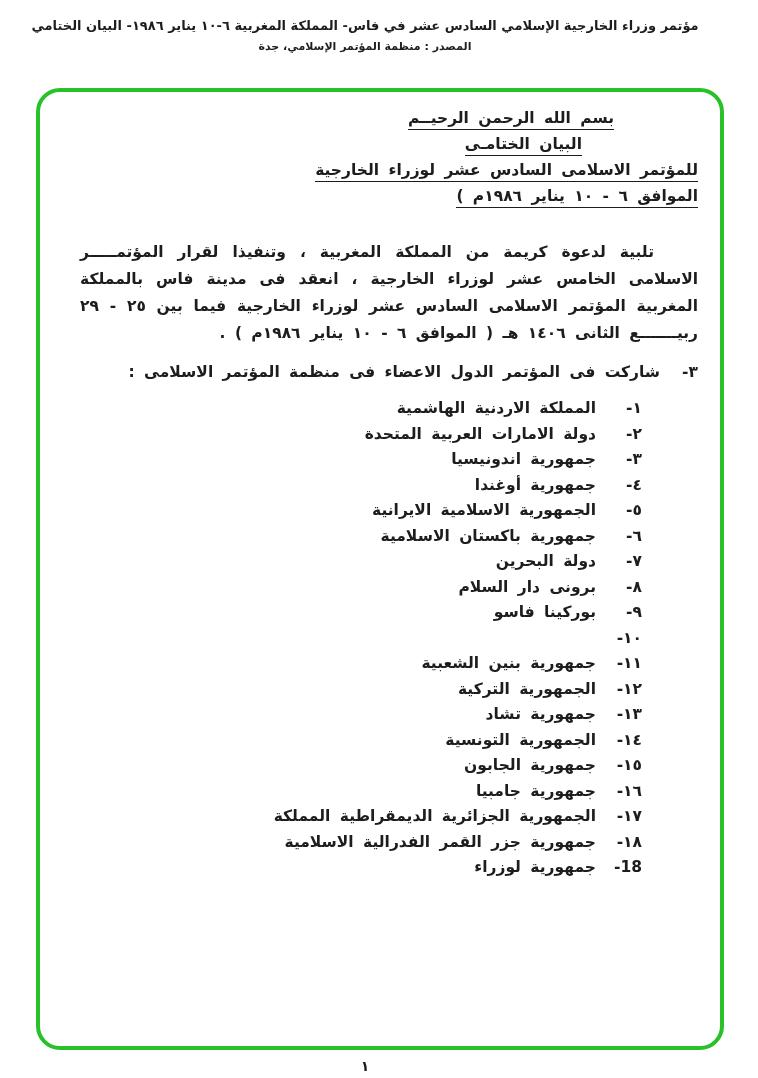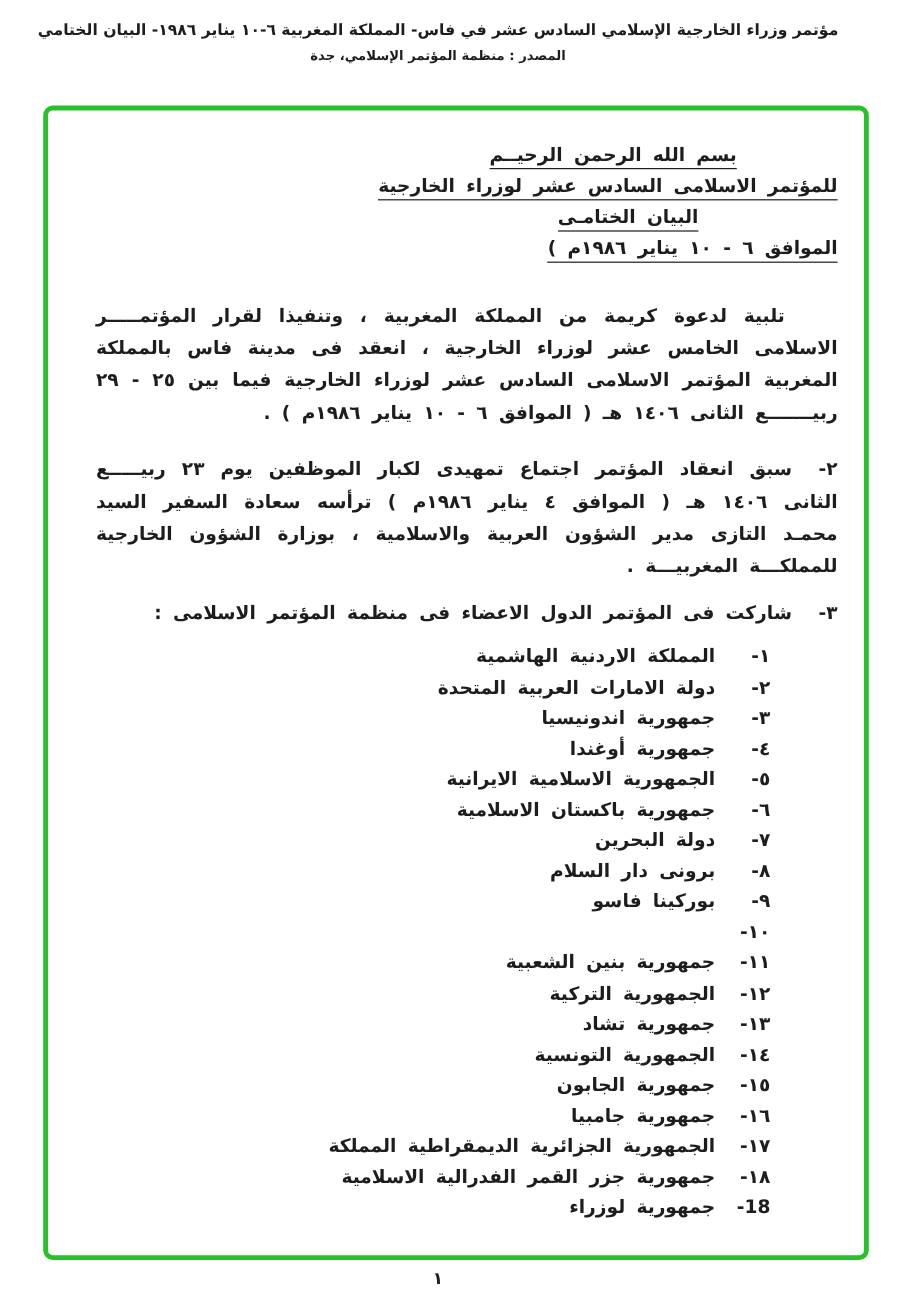--- a/index.html
+++ b/index.html
@@ -37,23 +37,23 @@
     font-size: 11px;
     font-weight: bold;
   }
 
   
   .scan-frame {
     position: absolute;
     left: 36px; top: 88px;
     width: 688px; height: 962px;
     border: 4px solid var(--frame-green);
-    border-radius: 8px;
+    border-radius: 24px;
     background: #ffffff;
-    padding: 22px 22px 0 40px;
+    padding: 11px 22px 0 40px;
     overflow: hidden;
   }
   .doc {
     direction: rtl;
     font-size: 15.5px;
     font-weight: bold;
     word-spacing: 4px;
     color: var(--ink);
   }
 
@@ -115,34 +115,33 @@
     <div class="header-source">المصدر : منظمة المؤتمر الإسلامي، جدة</div>
   </div>
 
   <div class="scan-frame">
     <div class="doc">
 
       <div class="title-block">
         <div class="t-line t-basmala">
           <span class="u">بسم الله الرحمن الرحيــم</span>
         </div>
+        <div class="t-line t-bayan">
+          <span class="u">البيان الختامـى</span>
+        </div>
         <div class="t-line">
           <span class="u">للمؤتمر الاسلامى السادس عشر لوزراء الخارجية</span>
         </div>
-        <div class="t-line t-bayan">
-          <span class="u">البيان الختامـى</span>
-        </div>
         <div class="t-line">
           <span class="u">الموافق ٦ - ١٠ يناير ١٩٨٦م )</span>
         </div>
       </div>
 
       <p class="para para-first">تلبية لدعوة كريمة من المملكة المغربية ، وتنفيذا لقرار المؤتمـــــر الاسلامى الخامس عشر لوزراء الخارجية ، انعقد فى مدينة فاس بالمملكة المغربية المؤتمر الاسلامى السادس عشر لوزراء الخارجية فيما بين ٢٥ - ٢٩ ربيـــــــع الثانى ١٤٠٦ هـ ( الموافق ٦ - ١٠ يناير ١٩٨٦م ) .</p>
 
-      <p class="para para-2"><span class="pnum">٢-</span><span>سبق انعقاد المؤتمر اجتماع تمهيدى لكبار الموظفين يوم ٢٣ ربيـــــع الثانى ١٤٠٦ هـ ( الموافق ٤ يناير ١٩٨٦م ) ترأسه سعادة السفير السيد محمـد التازى مدير الشؤون العربية والاسلامية ، بوزارة الشؤون الخارجية للمملكـــة المغربيـــة .</span></p>
 
       <p class="para para-3"><span class="pnum">٣-</span><span>شاركت فى المؤتمر الدول الاعضاء فى منظمة المؤتمر الاسلامى :</span></p>
 
       <div class="country-list">
         <div class="country-row">
           <span class="c-num">١-</span>
           <span class="c-name">المملكة الاردنية الهاشمية</span>
         </div>
         <div class="country-row">
           <span class="c-num">٢-</span>

